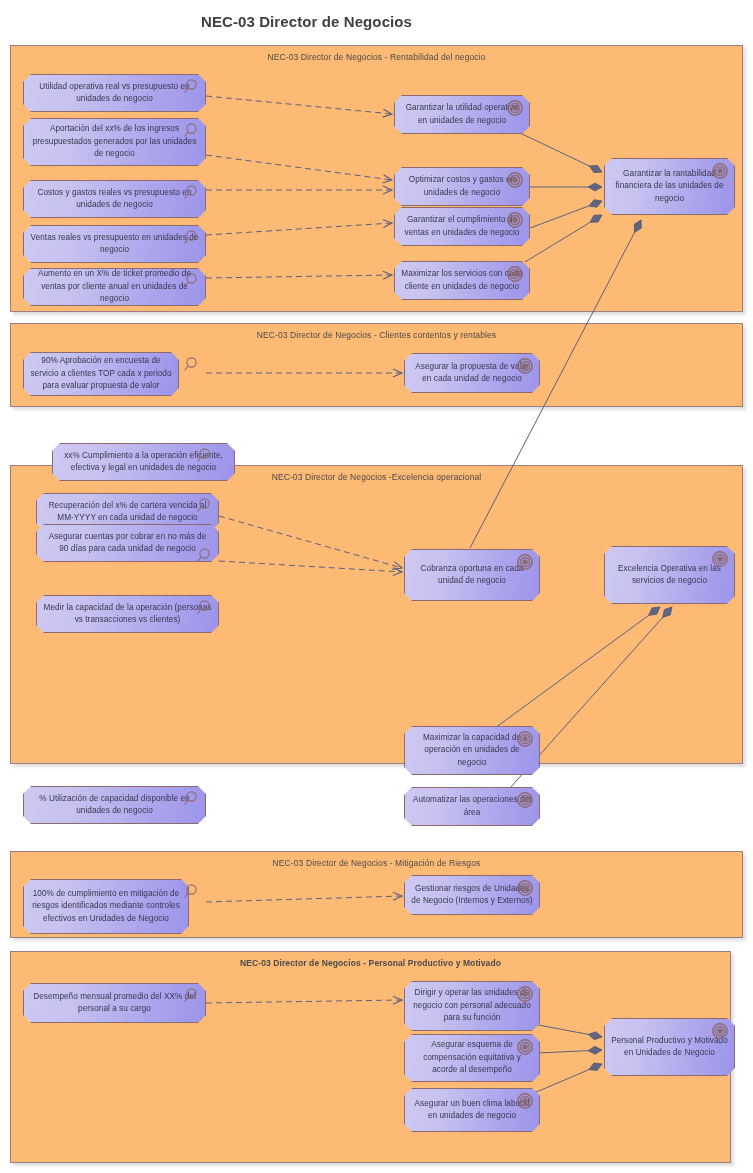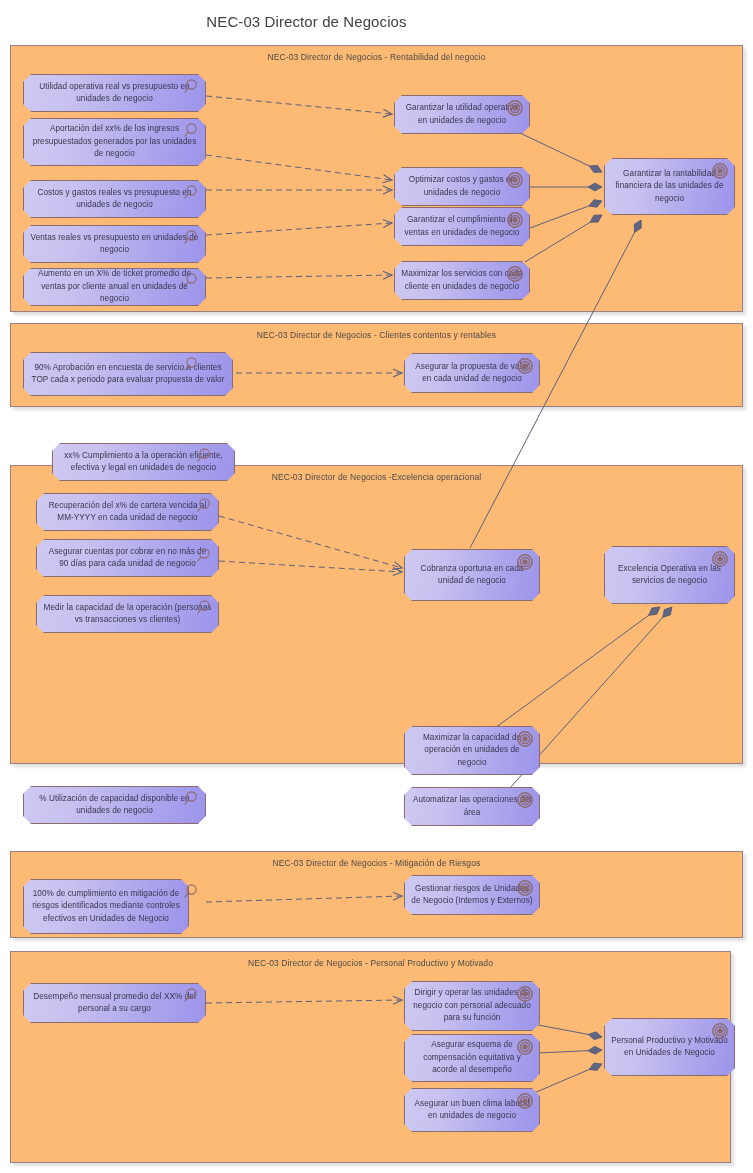--- a/index.html
+++ b/index.html
@@ -15,21 +15,21 @@
     overflow: hidden;
   }
 
   #page-title {
     position: absolute;
     left: 0;
     top: 13px;
     width: 613px;
     text-align: center;
     font-size: 15px;
-    font-weight: normal;
+    font-weight: bold;
     color: #3f3f3f;
     letter-spacing: 0.1px;
   }
 
   .group {
     position: absolute;
     background: #fdba74;
     border: 1px solid #9b7e82;
     box-sizing: border-box;
     box-shadow: 3px 3px 3px rgba(0,0,0,0.13);
@@ -100,21 +100,21 @@
     </div>
     <div class="group" style="left: 10px; top: 323px; width: 733px; height: 84px;">
       <div class="group-label">NEC-03 Director de Negocios - Clientes contentos y rentables</div>
     </div>
     <div class="group" style="left: 10px; top: 425px; width: 733px; height: 299px; margin-top: 40px;">
       <div class="group-label">NEC-03 Director de Negocios -Excelencia operacional</div>
     </div>
     <div class="group" style="left: 10px; top: 851px; width: 733px; height: 87px;">
       <div class="group-label">NEC-03 Director de Negocios - Mitigación de Riesgos</div>
     </div>
-    <div class="group" style="left: 10px; top: 951px; width: 721px; height: 212px;">
+    <div class="group" style="left: 10px; top: 951px; width: 721px; height: 212px; font-weight: bold;">
       <div class="group-label">NEC-03 Director de Negocios - Personal Productivo y Motivado</div>
     </div>
   </div>
 
 <svg class="edges" id="edges-layer" viewBox="0 0 753 1173">
   <defs>
     <marker id="arrow-open" markerWidth="12" markerHeight="12" refX="10" refY="5" orient="auto" markerUnits="userSpaceOnUse">
       <path d="M 1 1 L 10 5 L 1 9" fill="none" stroke="#5a6080" stroke-width="1.1"></path>
     </marker>
     <marker id="diamond" markerWidth="16" markerHeight="10" refX="15" refY="5" orient="auto" markerUnits="userSpaceOnUse">
@@ -216,21 +216,21 @@
         <circle cx="9" cy="9" r="2" fill="#8d6a6f" stroke="#8d6a6f" stroke-width="1.5"></circle>
       </svg></span>
     <div class="node" style="left: 604px; top: 158px; width: 131px; height: 57px;">
       <span class="label">Garantizar la rantabilidad financiera de las unidades de negocio</span>
     </div>
     <span class="icon" style="position: absolute; left: 711px; top: 162px; right: auto;"><svg viewBox="0 0 18 18" width="18" height="18">
         <circle cx="9" cy="9" r="7.2" fill="none" stroke="#8d6a6f" stroke-width="1.5"></circle>
         <circle cx="9" cy="9" r="4.6" fill="none" stroke="#8d6a6f" stroke-width="1.5"></circle>
         <circle cx="9" cy="9" r="2" fill="#8d6a6f" stroke="#8d6a6f" stroke-width="1.5"></circle>
       </svg></span>
-    <div class="node wide" style="left: 23px; top: 352px; width: 210px; height: 44px;">
+    <div class="node wide" style="left: 23px; top: 352px; width: 156px; height: 44px;">
       <span class="label">90% Aprobación en encuesta de servicio a clientes TOP cada x periodo para evaluar propuesta de valor</span>
     </div>
     <span class="icon" style="position: absolute; left: 182px; top: 356px; right: auto;"><svg viewBox="0 0 18 18" width="18" height="18">
         <circle cx="9.5" cy="6.5" r="4.6" fill="none" stroke="#8d6a6f" stroke-width="1.1"></circle>
         <line x1="6.2" y1="9.8" x2="2.6" y2="14.5" stroke="#8d6a6f" stroke-width="1.1"></line>
       </svg></span>
     <div class="node" style="left: 404px; top: 353px; width: 136px; height: 40px;">
       <span class="label">Asegurar la propuesta de valor en cada unidad de negocio</span>
     </div>
     <span class="icon" style="position: absolute; left: 516px; top: 357px; right: auto;"><svg viewBox="0 0 18 18" width="18" height="18">
@@ -245,21 +245,21 @@
         <circle cx="9.5" cy="6.5" r="4.6" fill="none" stroke="#8d6a6f" stroke-width="1.1"></circle>
         <line x1="6.2" y1="9.8" x2="2.6" y2="14.5" stroke="#8d6a6f" stroke-width="1.1"></line>
       </svg></span>
     <div class="node wide" style="left: 36px; top: 493px; width: 183px; height: 38px;">
       <span class="label">Recuperación del x% de cartera vencida al MM-YYYY en cada unidad de negocio</span>
     </div>
     <span class="icon" style="position: absolute; left: 195px; top: 497px; right: auto;"><svg viewBox="0 0 18 18" width="18" height="18">
         <circle cx="9.5" cy="6.5" r="4.6" fill="none" stroke="#8d6a6f" stroke-width="1.1"></circle>
         <line x1="6.2" y1="9.8" x2="2.6" y2="14.5" stroke="#8d6a6f" stroke-width="1.1"></line>
       </svg></span>
-    <div class="node wide" style="left: 36px; top: 539px; width: 183px; height: 38px; justify-content: center;">
+    <div class="node wide" style="left: 36px; top: 524px; width: 183px; height: 38px; justify-content: center;">
       <span class="label">Asegurar cuentas por cobrar en no más de 90 días para cada unidad de negocio</span>
     </div>
     <span class="icon" style="position: absolute; left: 195px; top: 547px; right: auto;"><svg viewBox="0 0 18 18" width="18" height="18">
         <circle cx="9.5" cy="6.5" r="4.6" fill="none" stroke="#8d6a6f" stroke-width="1.1"></circle>
         <line x1="6.2" y1="9.8" x2="2.6" y2="14.5" stroke="#8d6a6f" stroke-width="1.1"></line>
       </svg></span>
     <div class="node wide" style="left: 36px; top: 595px; width: 183px; height: 38px;">
       <span class="label">Medir la capacidad de la operación (personas vs transacciones vs clientes)</span>
     </div>
     <span class="icon" style="position: absolute; left: 195px; top: 599px; right: auto;"><svg viewBox="0 0 18 18" width="18" height="18">

